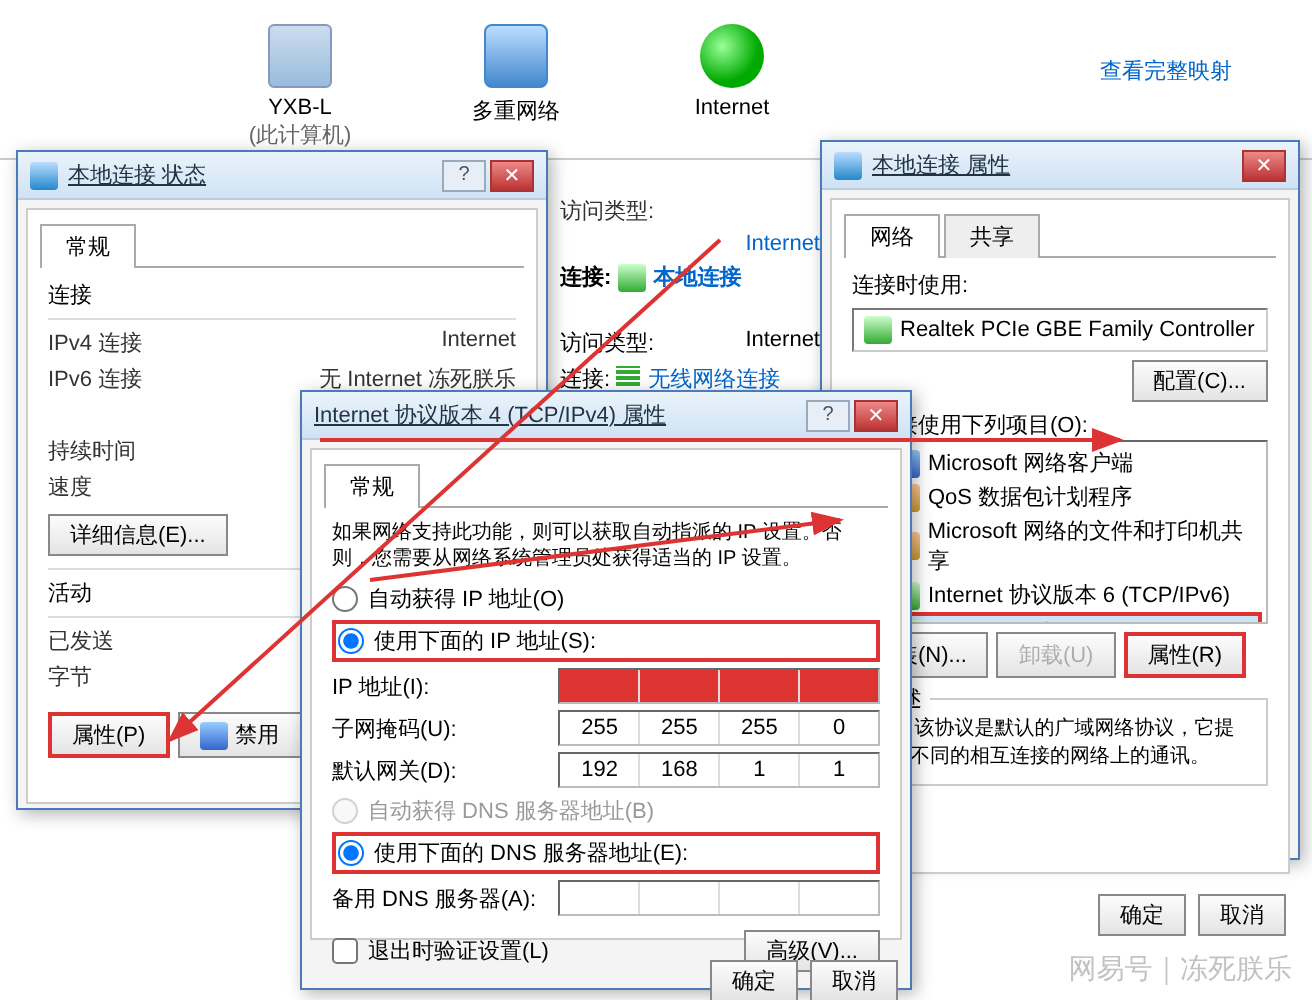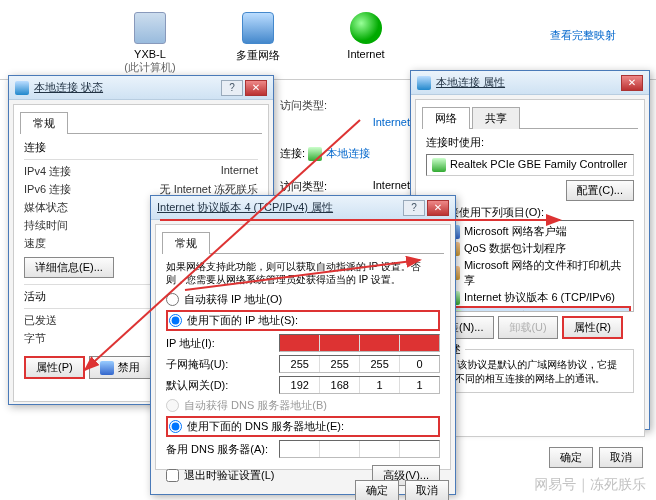--- a/index.html
+++ b/index.html
@@ -77,21 +77,21 @@
       <div>Internet</div>
     </div>
   </div>
 </div>
 
 <div style="position:absolute; top:95px; left:280px; width:130px;">
   <div class="kv">
       <span class="k">访问类型:</span>
     </div>
   <div style="text-align:right;"><span class="netlink">Internet</span></div>
-  <div style="margin-top:18px;"><span>连接:</span> <span class="small-icn li-proto"></span><span class="netlink">本地连接</span></div>
+  <div style="margin-top:3px;font-weight:bold;"><span>连接:</span> <span class="small-icn li-proto"></span><span class="netlink">本地连接</span></div>
   <div style="margin-top:18px;"><span class="k">访问类型:</span> <span style="float:right;">Internet</span></div>
   <div style="margin-top:3px;"><span>连接:</span> <span class="wifi-icn"></span><span class="netlink">无线网络连接</span></div>
 </div>
 
 <div class="win" style="top:75px; left:8px; width:266px; height:330px;">
   <div class="titlebar">
     <span class="ticon"></span>
     <span class="ttxt">本地连接 状态</span>
     <div class="ctrls">
       <div class="ctrl">?</div>
@@ -107,21 +107,20 @@
       <div class="sep"></div>
       <div class="kv">
           <span class="k">IPv4 连接</span>
           <span class="v">Internet</span>
         </div>
       <div class="kv">
           <span class="k">IPv6 连接</span>
           <span class="v">无 Internet 冻死朕乐</span>
         </div>
       <div class="kv">
-          <span class="k">媒体状态</span>
           <span class="v">已启用</span>
         </div>
       <div class="kv">
           <span class="k">持续时间</span>
           <span class="v">01:33:14</span>
         </div>
       <div class="kv">
           <span class="k">速度</span>
           <span class="v">100.0 Mbps</span>
         </div>

